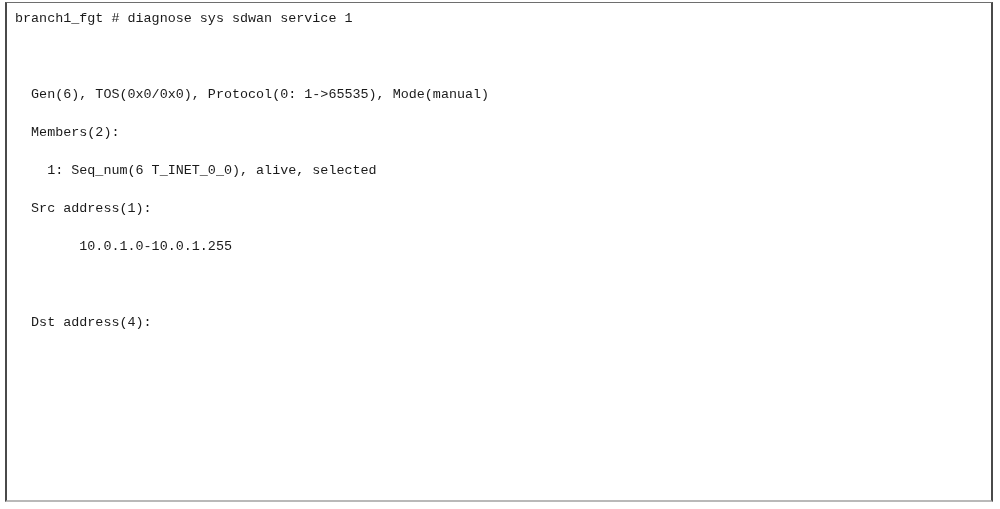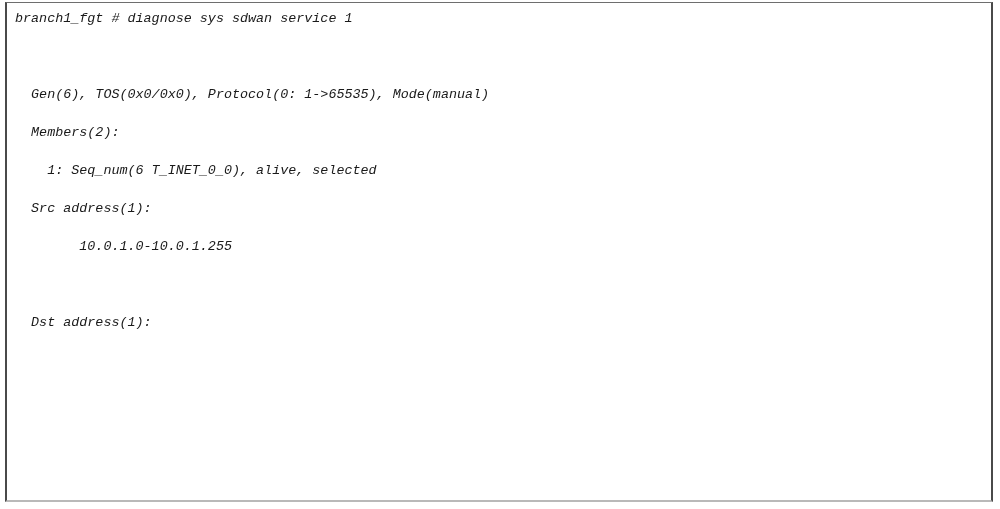--- a/index.html
+++ b/index.html
@@ -19,21 +19,20 @@
     top: 2px;
     width: 988px;
     height: 500px;
     background: #ffffff;
     border-left: 2px solid #4a4a4a;
     border-right: 2px solid #4a4a4a;
     border-top: 1px solid #6e6e6e;
     border-bottom: 2px solid #b9b9b9;
     box-sizing: border-box;
     overflow: hidden;
-    font-style: italic;
   }
   #terminal-output {
     margin: 0;
     padding: 6px 0 0 8px;
     font-family: "Liberation Mono", "DejaVu Sans Mono", monospace;
     font-size: 13.4px;
     line-height: 19px;
     letter-spacing: 0px;
     color: #1a1a1a;
     white-space: pre;
@@ -54,21 +53,21 @@
 
 <div id="terminal-frame">
   <pre id="terminal-output"><span class="term-line">branch1_fgt # diagnose sys sdwan service 1</span>
 <span class="term-line blank"></span>
 <span class="term-line">  Gen(6), TOS(0x0/0x0), Protocol(0: 1-&gt;65535), Mode(manual)</span>
 <span class="term-line">  Members(2):</span>
 <span class="term-line">    1: Seq_num(6 T_INET_0_0), alive, selected</span>
 <span class="term-line">  Src address(1):</span>
 <span class="term-line">        10.0.1.0-10.0.1.255</span>
 <span class="term-line blank"></span>
-<span class="term-line">  Dst address(1):</span>
+<span class="term-line">  Dst address(4):</span>
 <span class="term-line blank"></span>
 
 
 
 
 
 
 
 
 

